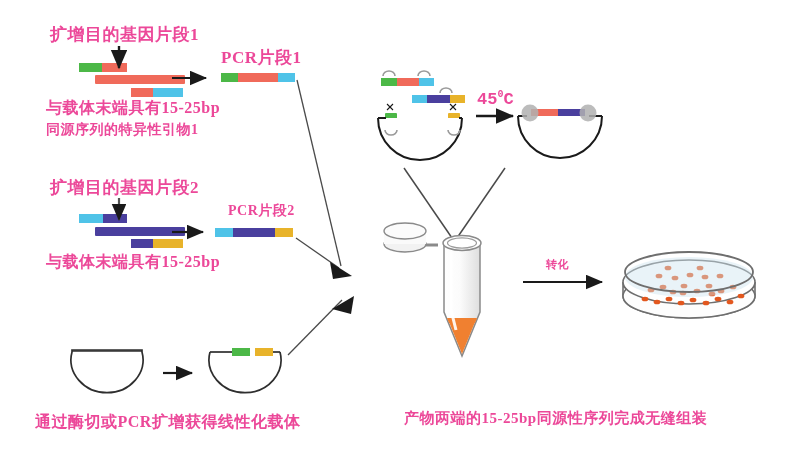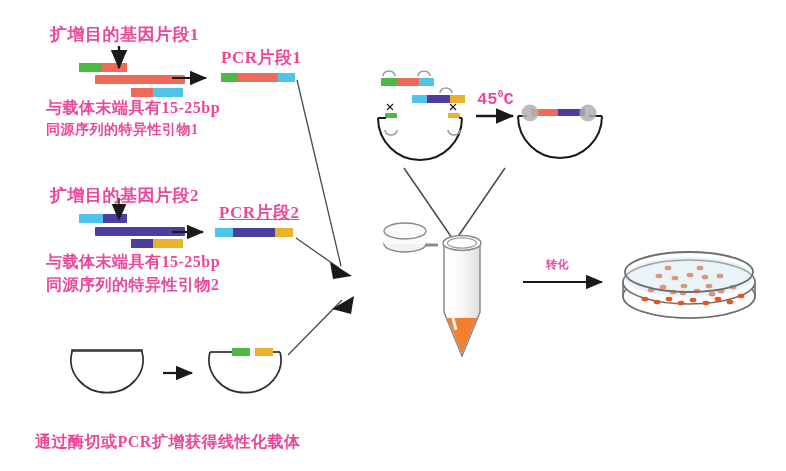--- a/index.html
+++ b/index.html
@@ -81,54 +81,53 @@
 
   <div class="bar" style="left:221px; top:73px; width:74px;">
     <span class="seg" style="left:0; width:17px; background:#4cb847;"></span>
     <span class="seg" style="left:17px; width:40px; background:#f06a5a;"></span>
     <span class="seg" style="left:57px; width:17px; background:#4fc3e8;"></span>
   </div>
 
   <div class="txt cn" style="left:46px; top:99px; font-size:16px;">与载体末端具有15-25bp</div>
   <div class="txt cn" style="left:46px; top:122px; font-size:14px;">同源序列的特异性引物1</div>
 
-  <div class="txt cn" style="left:50px; top:178px; font-size:17px;margin-top:8px;">扩增目的基因片段2</div>
+  <div class="txt cn" style="left:50px; top:178px; font-size:17px;">扩增目的基因片段2</div>
 
   <div class="bar" style="left:79px; top:214px; width:48px;">
     <span class="seg" style="left:0; width:24px; background:#4fc3e8;"></span>
     <span class="seg" style="left:24px; width:24px; background:#4a3f9e;"></span>
   </div>
   <div class="bar" style="left:95px; top:227px; width:90px; background:#4a3f9e;"></div>
   <div class="bar" style="left:131px; top:239px; width:52px;">
     <span class="seg" style="left:0; width:22px; background:#4a3f9e;"></span>
     <span class="seg" style="left:22px; width:30px; background:#e8b32a;"></span>
   </div>
 
-  <div class="txt cn" style="left:219px; top:203px; font-size:17px;text-decoration:underline;">PCR片段2</div>
+  <div class="txt cn" style="left:228px; top:203px; font-size:14px;">PCR片段2</div>
 
   <div class="bar" style="left:215px; top:228px; width:78px;">
     <span class="seg" style="left:0; width:18px; background:#4fc3e8;"></span>
     <span class="seg" style="left:18px; width:42px; background:#4a3f9e;"></span>
     <span class="seg" style="left:60px; width:18px; background:#e8b32a;"></span>
   </div>
 
   <div class="txt cn" style="left:46px; top:253px; font-size:16px;">与载体末端具有15-25bp</div>
-  <div class="txt cn" style="left:46px; top:276px; font-size:16px;">同源序列的特异性引物2</div>
 
   <div class="circ-label cn" style="left:72px; top:357px; width:70px; font-size:15px;">
     <div>任何</div>
     <div>载体</div>
   </div>
 
   <div class="circ-label cn" style="left:208px; top:357px; width:74px; font-size:15px;">
     <div>线性化</div>
     <div>载体</div>
   </div>
 
-  <div class="txt cn" style="left:35px; top:413px; font-size:16px;margin-top:20px;">通过酶切或PCR扩增获得线性化载体</div>
+  <div class="txt cn" style="left:35px; top:413px; font-size:16px;">通过酶切或PCR扩增获得线性化载体</div>
 
   <div class="bar" style="left:381px; top:78px; width:53px; height:8px;">
     <span class="seg" style="left:0; width:16px; background:#4cb847;"></span>
     <span class="seg" style="left:16px; width:22px; background:#f06a5a;"></span>
     <span class="seg" style="left:38px; width:15px; background:#4fc3e8;"></span>
   </div>
 
   <div class="bar" style="left:412px; top:95px; width:53px; height:8px;">
     <span class="seg" style="left:0; width:15px; background:#4fc3e8;"></span>
     <span class="seg" style="left:15px; width:23px; background:#4a3f9e;"></span>
@@ -147,20 +146,21 @@
     <span class="seg" style="left:27px; width:27px; background:#4a3f9e;"></span>
   </div>
 
   <div class="circ-label cn" style="left:523px; top:125px; width:72px; font-size:15px;">
     <div>重组</div>
     <div>载体</div>
   </div>
 
   <div class="txt cn" style="left:546px; top:258px; font-size:11px;">转化</div>
 
+  <div class="txt cn" style="left:404px; top:410px; font-size:15px;">产物两端的15-25bp同源性序列完成无缝组装</div>
 
   <svg class="layer" viewBox="0 0 786 471">
     <defs>
       <marker id="arrowFill" markerWidth="9" markerHeight="9" refX="7.5" refY="3.4" orient="auto" markerUnits="strokeWidth">
         <path d="M0,0 L8,3.4 L0,6.8 z" fill="#1a1a1a"></path>
       </marker>
       <linearGradient id="tubeGrad" x1="0" y1="0" x2="1" y2="0">
         <stop offset="0%" stop-color="#ffffff"></stop>
         <stop offset="45%" stop-color="#fbfbfb"></stop>
         <stop offset="100%" stop-color="#dedede"></stop>

